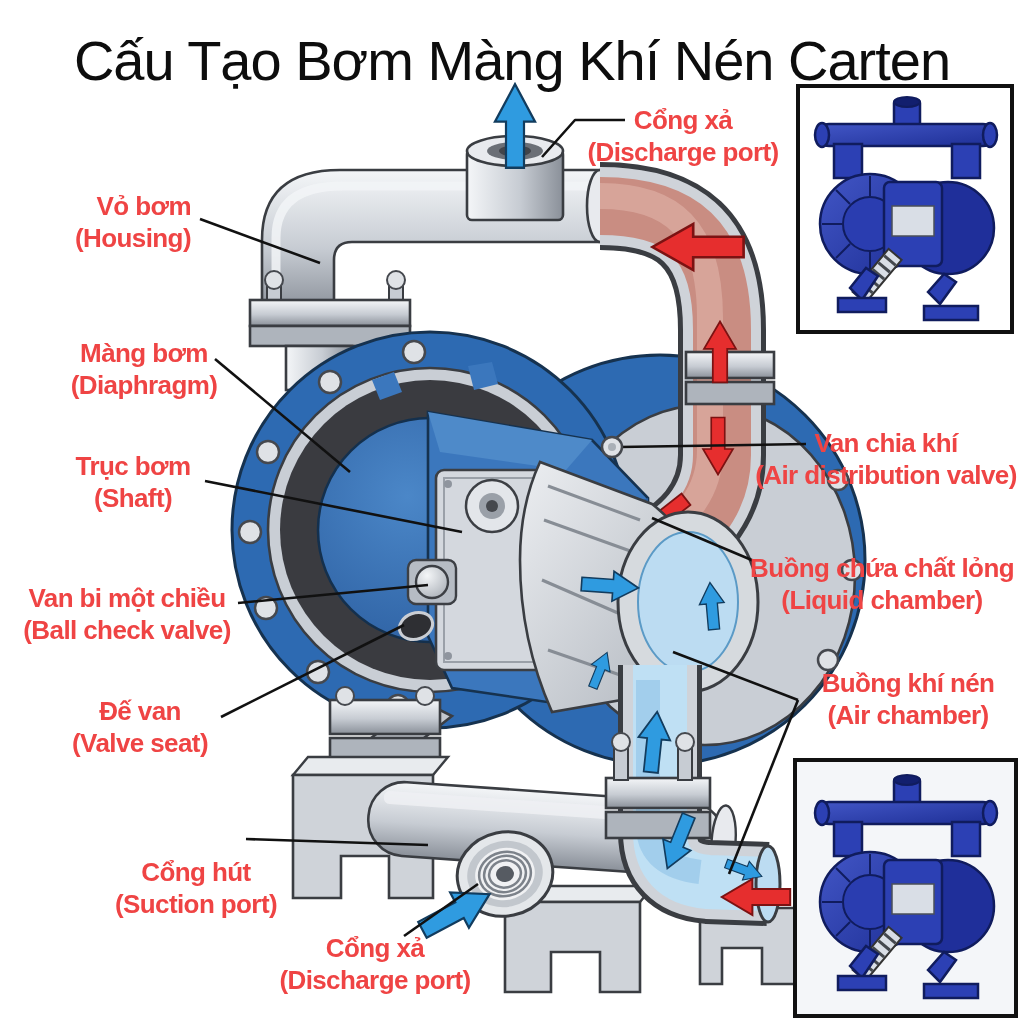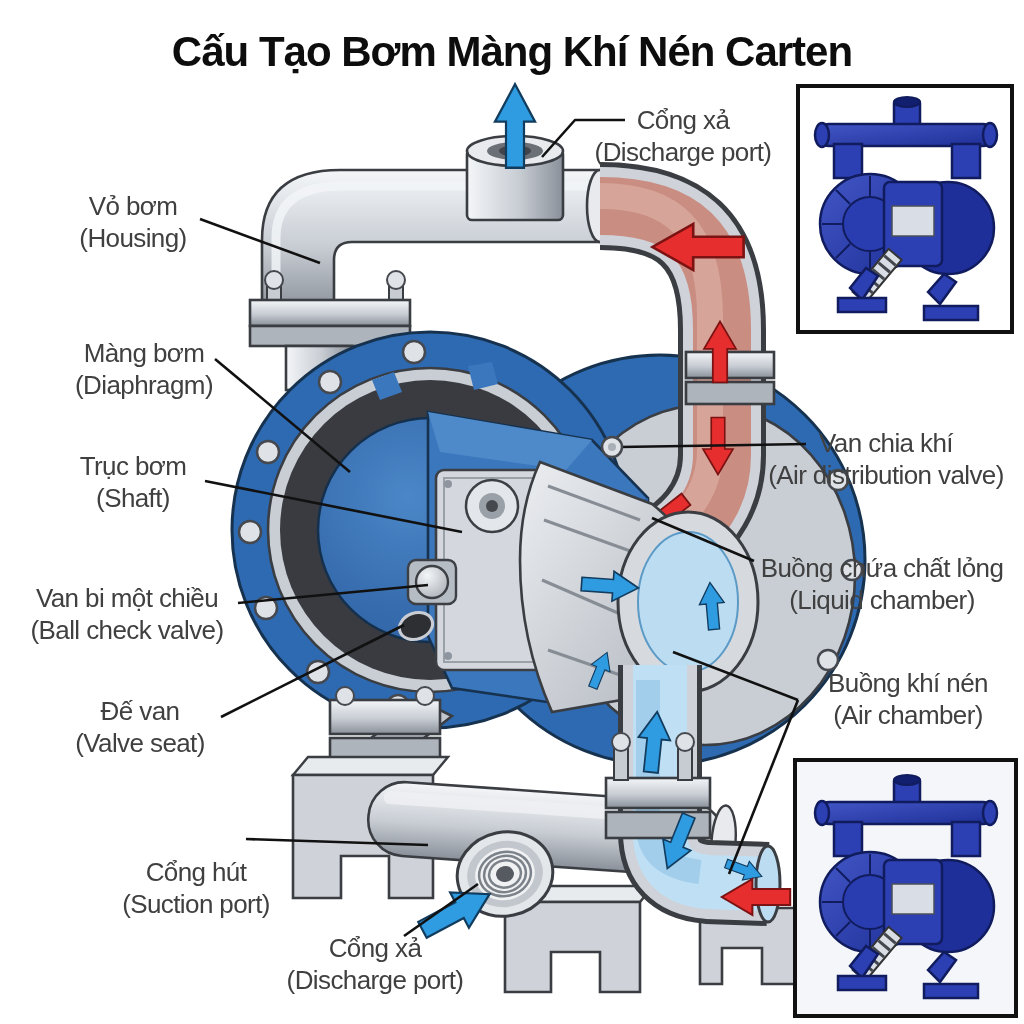--- a/index.html
+++ b/index.html
@@ -1,23 +1,23 @@
 <!DOCTYPE html>
 <html><head>
 <meta charset="utf-8">
 <style>
   html,body{margin:0;padding:0;}
   body{width:1024px;height:1024px;position:relative;background:#ffffff;overflow:hidden;
        font-family:"Liberation Sans",sans-serif;}
   #stage{position:absolute;inset:0;width:1024px;height:1024px;}
   svg{position:absolute;left:0;top:0;}
   .title{position:absolute;left:512px;top:28px;transform:translateX(-50%);
-         font-size:42px;font-weight:bold;color:#0d0d0d;white-space:nowrap;letter-spacing:-1px;}
-  .lbl{position:absolute;transform:translateX(-50%);text-align:center;color:#404040;
-       font-size:26px;font-weight:normal;line-height:32px;letter-spacing:-0.6px;white-space:nowrap;}
+         font-size:56px;font-weight:normal;color:#0d0d0d;white-space:nowrap;letter-spacing:-1px;}
+  .lbl{position:absolute;transform:translateX(-50%);text-align:center;color:#ef4444;
+       font-size:26px;font-weight:bold;line-height:32px;letter-spacing:-0.6px;white-space:nowrap;}
   .lbl span{display:block;}
   
   .ln{fill:none;stroke:#111111;stroke-width:2.6;stroke-linejoin:round;}
   .ab{fill:#2f9be0;stroke:#123c5e;stroke-width:2.2;}
   .ar{fill:#e62e2e;stroke:#7c1212;stroke-width:2.2;}
   .mtl{stroke:#3a3d42;stroke-width:2.6;}
   .ib{fill:#2c40b4;stroke:#101c5e;stroke-width:2.5;}
 </style>
 </head>
 <body>
@@ -277,21 +277,21 @@
     <use href="#ipump" transform="translate(806,770)"></use>
   </g>
 </svg>
 
 <div class="title">Cấu Tạo Bơm Màng Khí Nén Carten</div>
 
 <div class="lbl" style="left:683px;top:104px;">
   <span>Cổng xả</span>
   <span>(Discharge port)</span>
 </div>
-<div class="lbl" style="left:133px;top:190px;">
+<div class="lbl" style="left:133px;top:190px;text-align:right;">
   <span>Vỏ bơm</span>
   <span>(Housing)</span>
 </div>
 <div class="lbl" style="left:144px;top:337px;">
   <span>Màng bơm</span>
   <span>(Diaphragm)</span>
 </div>
 <div class="lbl" style="left:133px;top:450px;">
   <span>Trục bơm</span>
   <span>(Shaft)</span>

